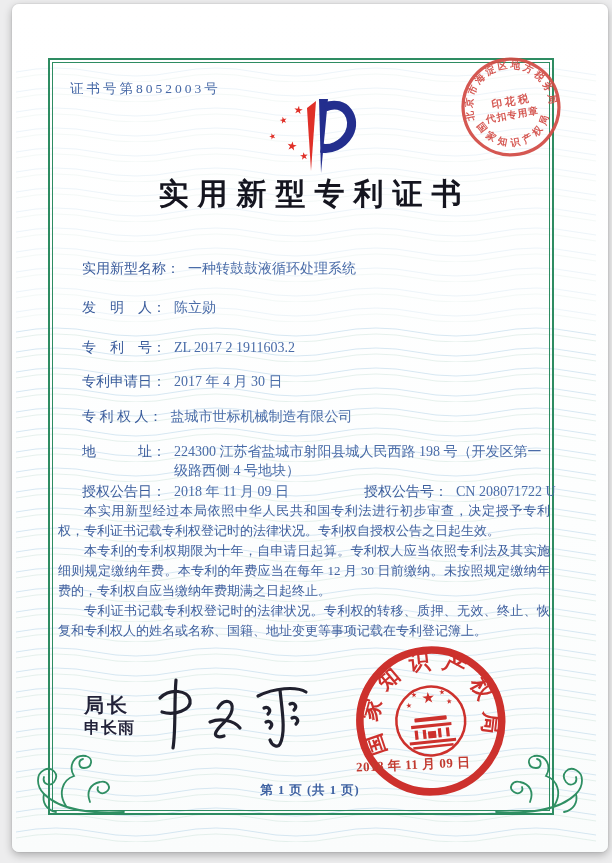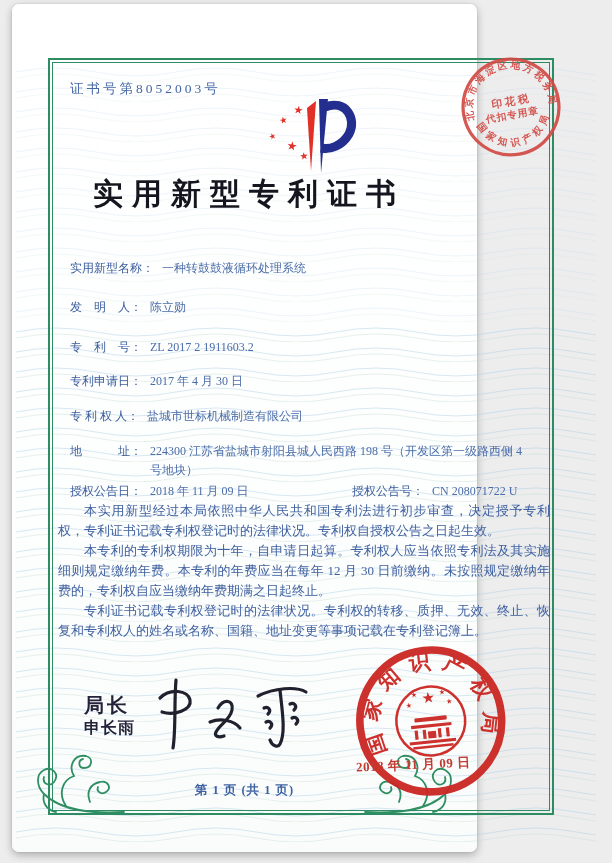--- a/index.html
+++ b/index.html
@@ -3,42 +3,42 @@
 <meta charset="utf-8">
 <style>
   html,body{margin:0;padding:0;}
   body{
     width:612px;height:863px;
     background:#ededee;
     font-family:"Liberation Serif","DejaVu Serif",serif;
     position:relative;overflow:hidden;
   }
   .card{
-    position:absolute;left:12px;top:4px;width:465px;height:848px;
+    position:absolute;left:12px;top:4px;width:596px;height:848px;
     background:linear-gradient(180deg,#ffffff 0%,#fdfefe 60%,#fafcfc 100%);
     border-radius:7px;
     box-shadow:0 3px 8px rgba(0,0,0,.28), 0 0 0 1px rgba(0,0,0,.04);
   }
   .waves{position:absolute;left:4px;top:58px;width:580px;height:784px;opacity:.5;pointer-events:none;}
   .frame{
     position:absolute;left:36px;top:54px;width:502px;height:753px;
     border:2px solid #2e8c62;
   }
   .frame-inner{position:absolute;inset:2px;border:1px solid #2e8c62;}
   .cert-no{
     position:absolute;left:58px;top:76px;
     font-size:13.5px;letter-spacing:3px;color:#4668a6;
   }
   .logo{position:absolute;left:238px;top:90px;width:108px;height:84px;}
   .title{
     position:absolute;left:0;right:0;top:170px;text-align:center;
     font-size:30px;font-weight:bold;color:#15151f;
     letter-spacing:9px;text-indent:9px;
   }
-  .row{position:absolute;left:58px;width:474px;font-size:12px;line-height:19px;}
+  .row{position:absolute;left:70px;width:474px;font-size:14px;line-height:19px;}
   .lbl{color:#3a5c9c;margin-right:8px;}
   .val{color:#4a6ca8;}
   .val-wrap{display:inline-block;width:372px;vertical-align:top;}
   .grant-right{position:absolute;left:282px;top:0;white-space:nowrap;}
   .paras{
     position:absolute;left:46px;top:497px;width:492px;
     font-size:13px;line-height:20px;color:#40619f;text-align:justify;
   }
   .paras p{margin:0;text-indent:2em;}
   .signer-title{position:absolute;left:72px;top:688px;font-size:20px;font-weight:bold;letter-spacing:3px;color:#23233a;}

